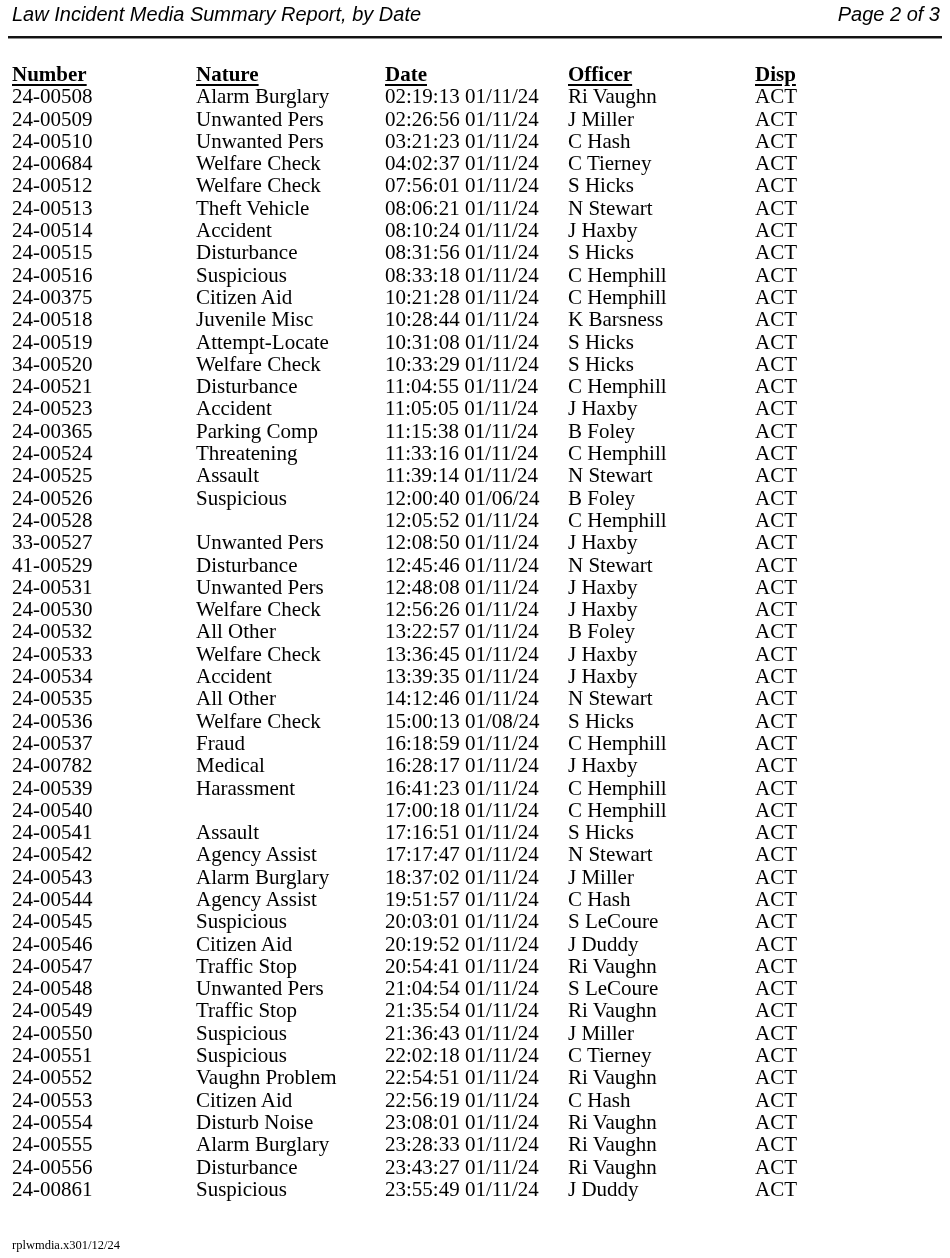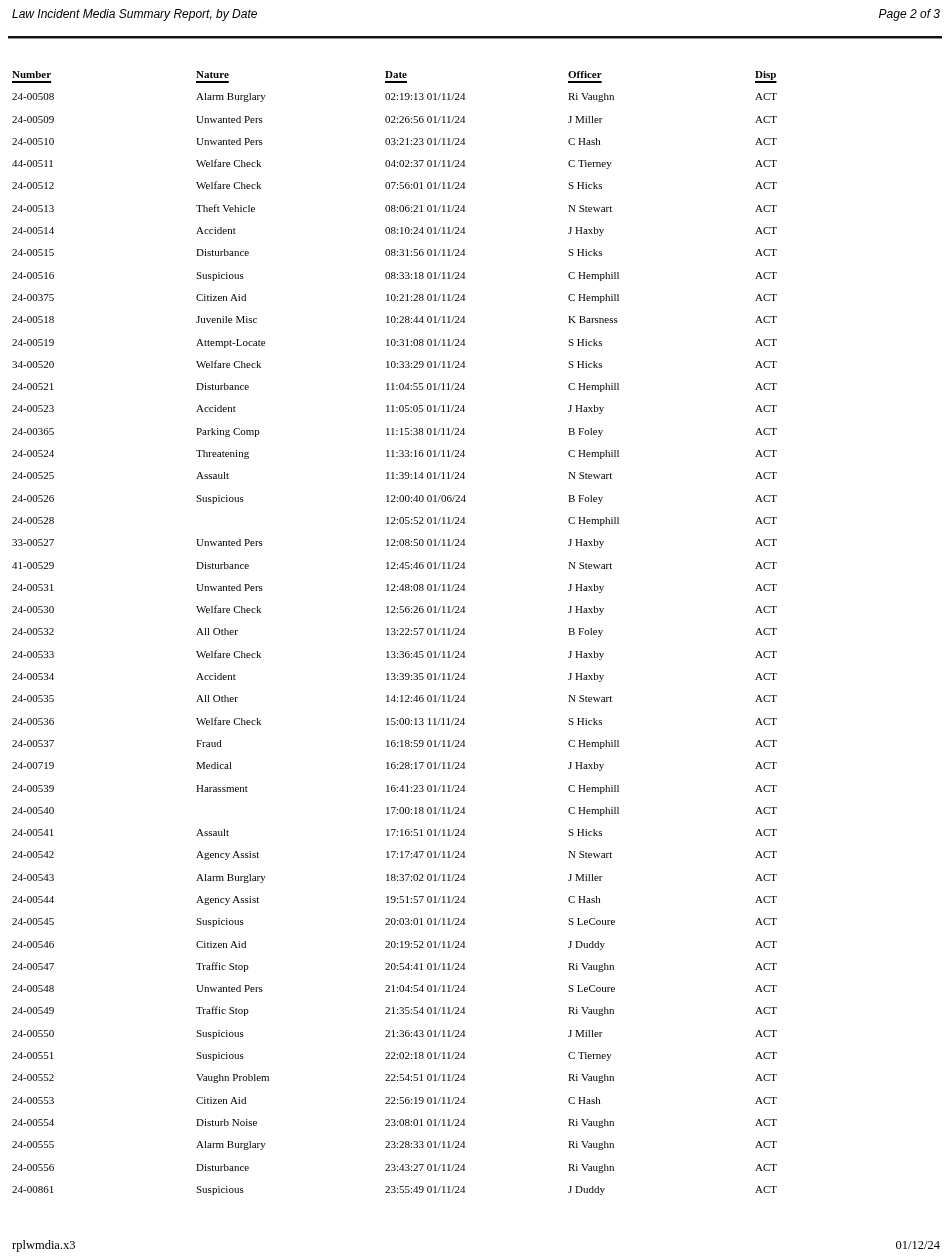--- a/index.html
+++ b/index.html
@@ -13,51 +13,50 @@
     overflow:hidden;
     box-sizing:border-box;
   }
   .report-header{
     display:flex;
     justify-content:space-between;
     align-items:flex-end;
     padding:5px 10px 0 12px;
     font-family:"Liberation Sans", sans-serif;
     font-style:italic;
-    font-size:12px;
+    font-size:20px;
     line-height:18px;
   }
   .rule{
     margin:13px 8px 0 8px;
     height:2px;
     background:#141414;
     border-bottom:1px solid #8f8f8f;
   }
   .incident-table{
     margin:24px 8px 12px 12px;
-    font-size:11px;
+    font-size:21px;
   }
   .trow{
     display:grid;
     grid-template-columns:184px 189px 183px 187px auto;
     line-height:22.3px;
     height:22.3px;
     white-space:nowrap;
   }
   .thead span{
     font-weight:bold;
     text-decoration:underline;
     text-decoration-thickness:1.5px;
     text-underline-offset:3px;
   }
   .report-footer{
     position:absolute;
     left:12px;right:10px;bottom:6px;
     display:flex;
-    justify-content:space-between;
     font-size:12.5px;
     line-height:14px;
   }
 </style>
 </head>
 <body>
 
 <div class="page">
 
   <div class="report-header">
@@ -91,21 +90,21 @@
           <span>ACT</span>
         </div>
         <div class="trow">
           <span>24-00510</span>
           <span>Unwanted Pers</span>
           <span>03:21:23 01/11/24</span>
           <span>C Hash</span>
           <span>ACT</span>
         </div>
         <div class="trow">
-          <span>44-00511</span>
+          <span>24-00684</span>
           <span>Welfare Check</span>
           <span>04:02:37 01/11/24</span>
           <span>C Tierney</span>
           <span>ACT</span>
         </div>
         <div class="trow">
           <span>24-00512</span>
           <span>Welfare Check</span>
           <span>07:56:01 01/11/24</span>
           <span>S Hicks</span>
@@ -268,33 +267,33 @@
         <div class="trow">
           <span>24-00535</span>
           <span>All Other</span>
           <span>14:12:46 01/11/24</span>
           <span>N Stewart</span>
           <span>ACT</span>
         </div>
         <div class="trow">
           <span>24-00536</span>
           <span>Welfare Check</span>
-          <span>15:00:13 11/11/24</span>
+          <span>15:00:13 01/08/24</span>
           <span>S Hicks</span>
           <span>ACT</span>
         </div>
         <div class="trow">
           <span>24-00537</span>
           <span>Fraud</span>
           <span>16:18:59 01/11/24</span>
           <span>C Hemphill</span>
           <span>ACT</span>
         </div>
         <div class="trow">
-          <span>24-00719</span>
+          <span>24-00782</span>
           <span>Medical</span>
           <span>16:28:17 01/11/24</span>
           <span>J Haxby</span>
           <span>ACT</span>
         </div>
         <div class="trow">
           <span>24-00539</span>
           <span>Harassment</span>
           <span>16:41:23 01/11/24</span>
           <span>C Hemphill</span>

